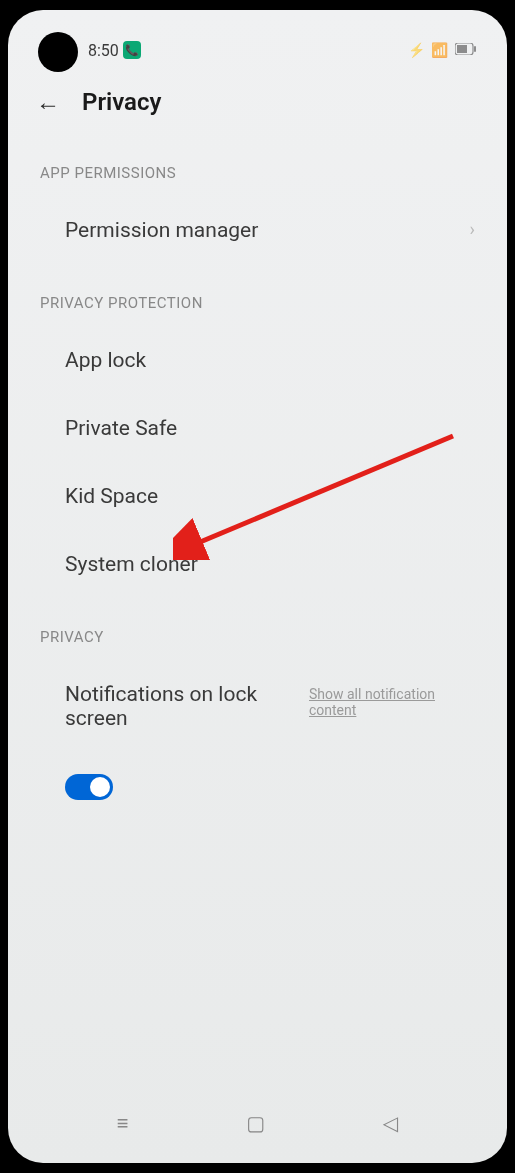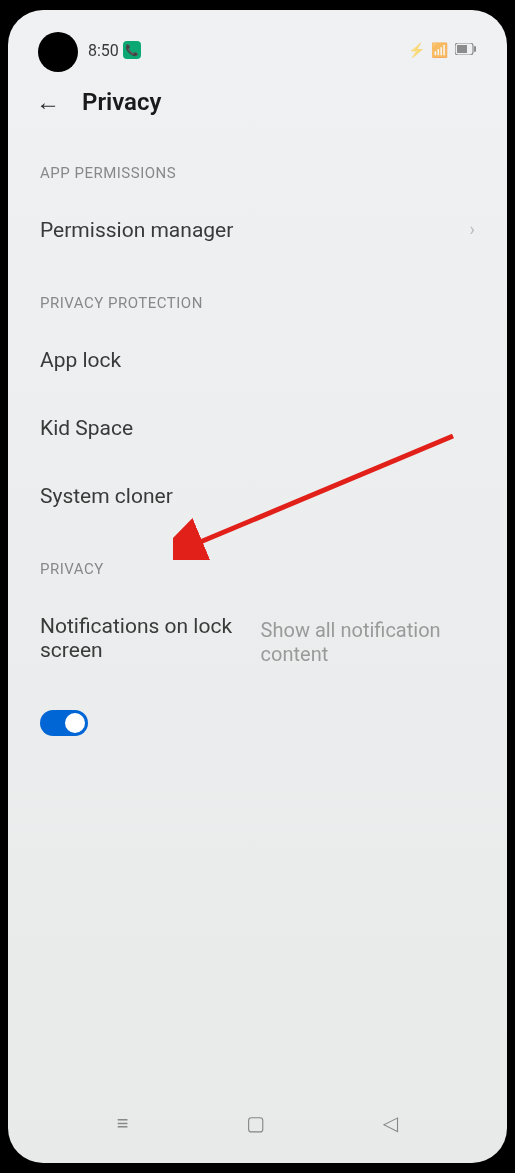--- a/index.html
+++ b/index.html
@@ -96,33 +96,35 @@
       color: #888;
       letter-spacing: 0.5px;
       padding: 30px 32px 14px 32px;
     }
     .list-item {
       padding: 22px 32px;
       display: flex;
       justify-content: space-between;
       align-items: flex-start;
       cursor: pointer;
+      margin-left: 25px;
     }
     .list-item-text {
       display: flex;
       flex-direction: row;
     }
     .list-item-title {
       font-size: 21px;
       color: #3a3a3a;
     }
     .list-item-subtitle {
-      font-size: 20px;
+      font-size: 14px;
       color: #9a9a9a;
       margin-top: 4px;
+      text-decoration: underline;
     }
     .chevron {
       color: #bbb;
       font-size: 18px;
     }
     .toggle {
       width: 48px;
       height: 26px;
       background: #0066d6;
       border-radius: 13px;
@@ -200,20 +202,23 @@
       <span class="chevron">›</span>
     </div>
 
     <div class="section-header">PRIVACY PROTECTION</div>
 
     <div class="list-item">
       <span class="list-item-title">App lock</span>
     </div>
 
 
+    <div class="list-item">
+      <span class="list-item-title">Private Safe</span>
+    </div>
 
     <div class="list-item">
       <span class="list-item-title">Kid Space</span>
     </div>
 
     <div class="list-item">
       <span class="list-item-title">System cloner</span>
     </div>
 
     <div class="section-header">PRIVACY</div>

